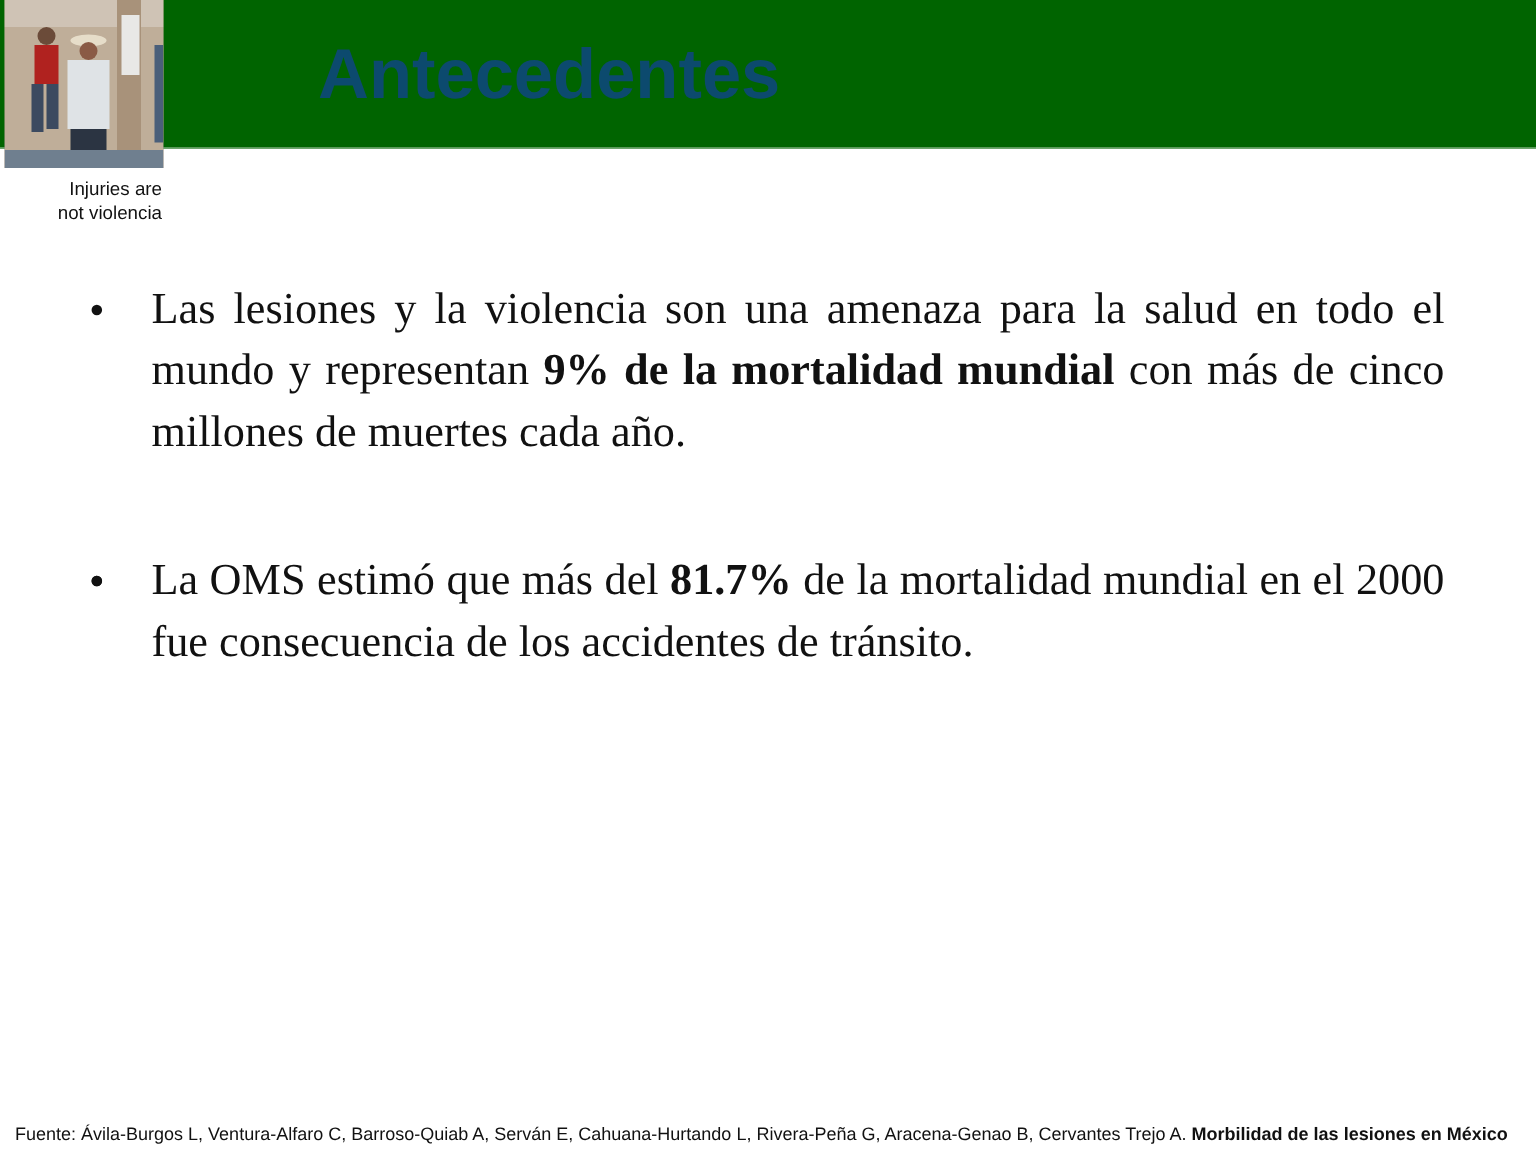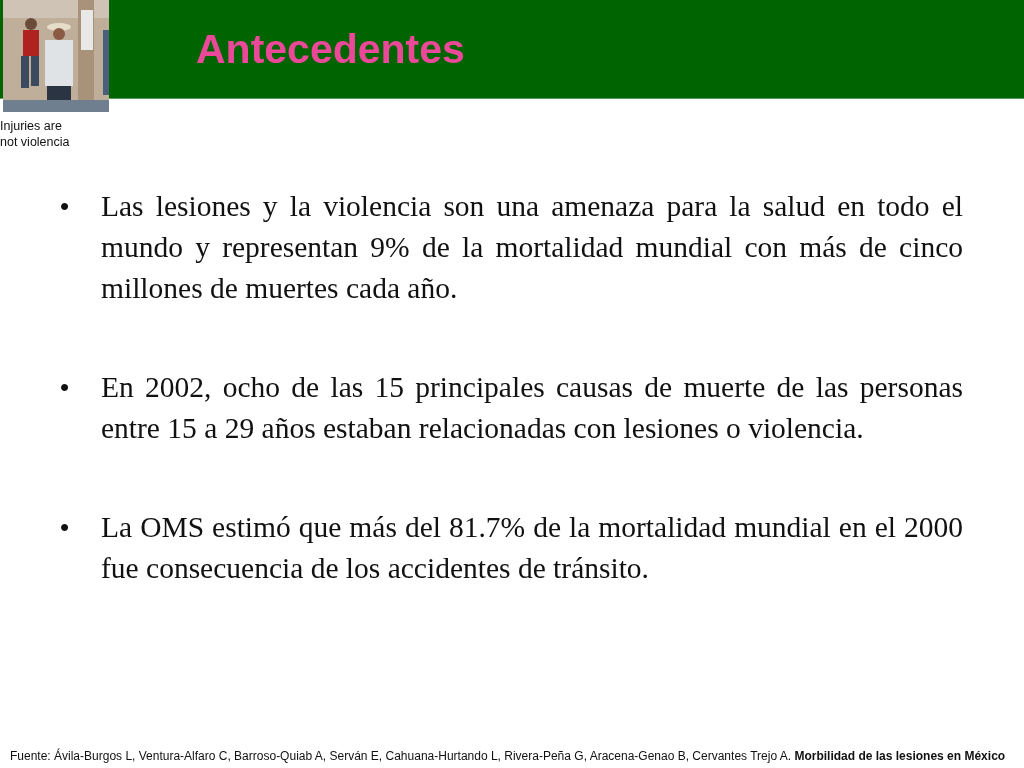--- a/index.html
+++ b/index.html
@@ -7,52 +7,52 @@
       width: 1024px; height: 768px; position: relative; overflow: hidden;
       background: #ffffff;
       font-family: "Liberation Serif", serif;
     }
     .header-band {
       position: absolute; left: 0; top: 0; width: 1024px; height: 98px;
       background: #006400;
       border-bottom: 1px solid #5a9a5a;
     }
     .slide-title {
-      position: absolute; left: 196px; top: 24px;
+      position: absolute; left: 212px; top: 24px;
       font-family: "Liberation Sans", sans-serif;
-      font-weight: bold; font-size: 41px; color: #ec4899;
+      font-weight: bold; font-size: 47px; color: #0c4a6e;
       letter-spacing: 0px; line-height: 50px;
     }
     .photo {
       position: absolute; left: 3px; top: 0; width: 106px; height: 112px;
       overflow: hidden;
       background: linear-gradient(180deg, #c9b9a6 0%, #b9a48e 45%, #a79684 75%, #8d8a86 100%);
     }
     .photo svg { display: block; }
     .photo-caption {
       position: absolute; left: 0; top: 118px; width: 108px;
-      text-align: left;
+      text-align: right;
       font-family: "Liberation Sans", sans-serif;
       font-size: 12.5px; line-height: 16px; color: #111111;
     }
     .content {
       position: absolute; left: 58px; top: 186px; width: 905px;
     }
     .bullet {
       position: relative; padding-left: 43px;
       font-size: 29.5px; line-height: 41px; color: #111111;
       text-align: justify;
       margin-bottom: 58px;
     }
     .bullet .dot {
       position: absolute; left: 2px; top: 0;
       font-family: "Liberation Sans", sans-serif;
       font-size: 26px;
     }
-    .bullet b { font-weight: normal; }
+    .bullet b { font-weight: bold; }
     .source {
       position: absolute; left: 10px; top: 749px;
       font-family: "Liberation Sans", sans-serif;
       font-size: 12px; color: #111111; white-space: nowrap;
     }
     .source b { font-weight: bold; }
   </style>
 </head>
 <body>
 
@@ -86,21 +86,20 @@
 
 <div class="slide-title">Antecedentes</div>
 
 <div class="content">
   <div class="bullet">
     <span class="dot">•</span>
     <span>Las lesiones y la violencia son una amenaza para la salud en todo el mundo y representan </span><b>9% de la mortalidad mundial</b><span> con más de cinco millones de muertes cada año.</span>
   </div>
   <div class="bullet">
     <span class="dot">•</span>
-    <span>En 2002, ocho de las 15 principales causas de muerte de las personas entre 15 a 29 años estaban relacionadas con lesiones o violencia.</span>
   </div>
   <div class="bullet">
     <span class="dot">•</span>
     <span>La OMS estimó que más del </span><b>81.7%</b><span> de la mortalidad mundial en el 2000 fue consecuencia de los accidentes de tránsito.</span>
   </div>
 </div>
 
 <div class="source"><span>Fuente: Ávila-Burgos L, Ventura-Alfaro C, Barroso-Quiab A, Serván E, Cahuana-Hurtando L, Rivera-Peña G, Aracena-Genao B, Cervantes Trejo A. </span><b>Morbilidad de las lesiones en México</b></div>
 
 </body></html>

